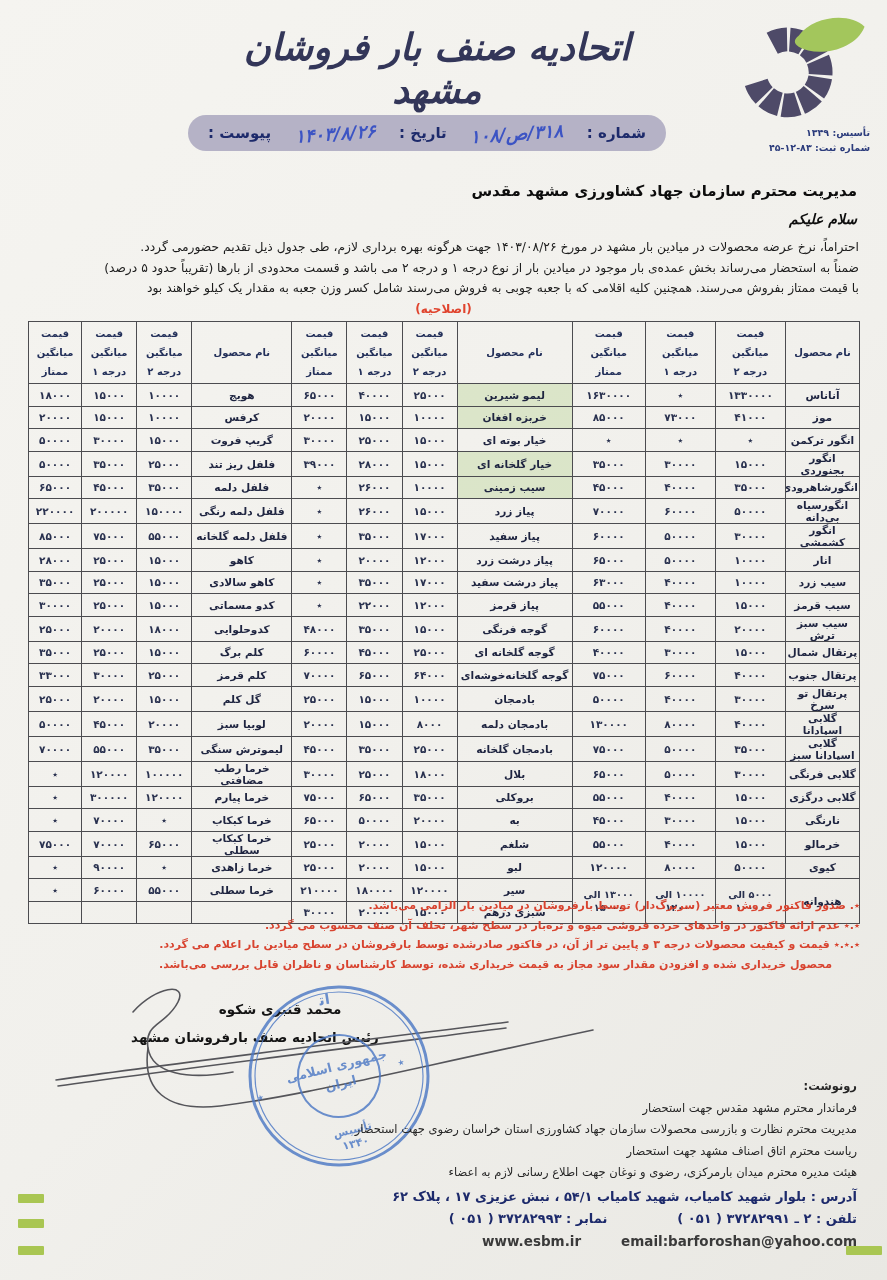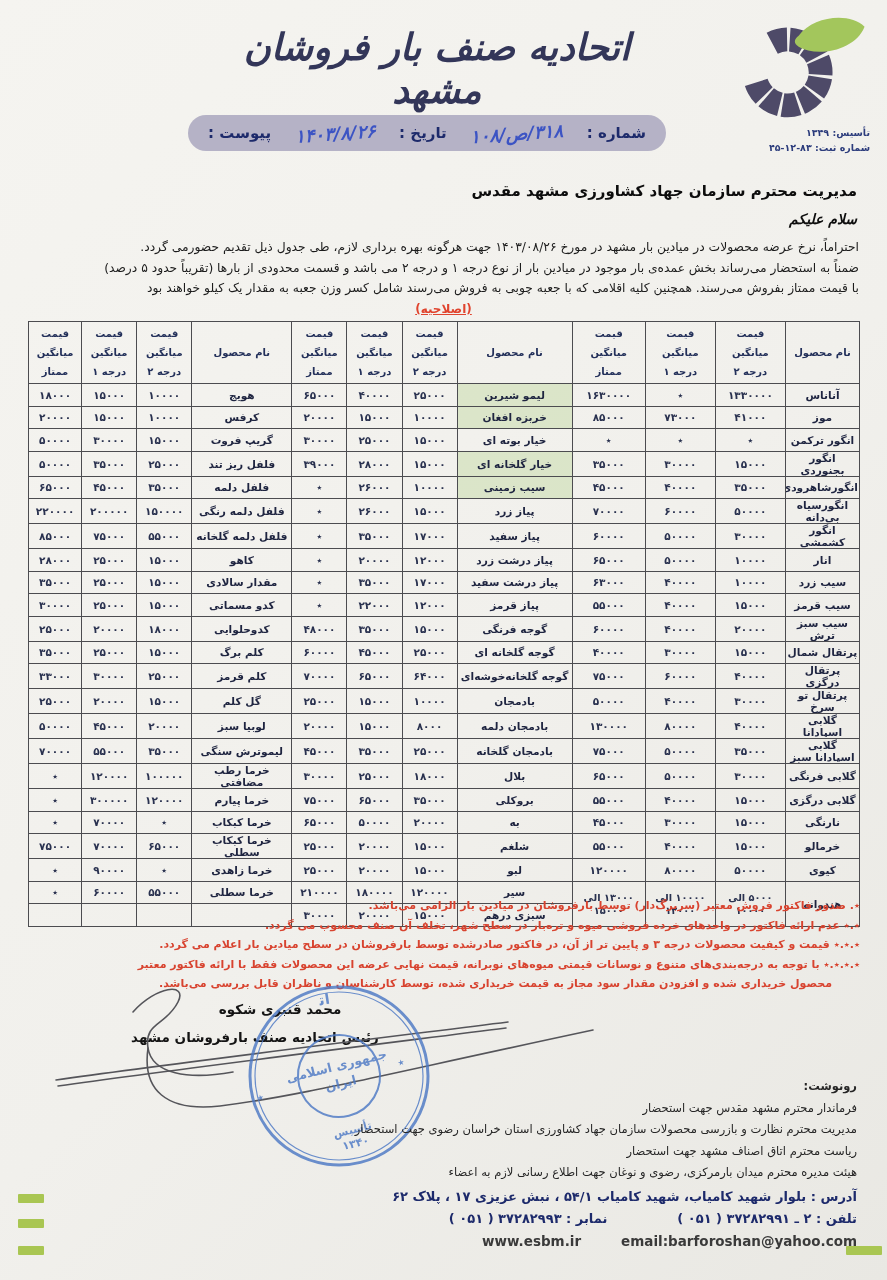--- a/index.html
+++ b/index.html
@@ -16,21 +16,21 @@
   .num-pill{position:absolute;top:115px;left:188px;width:478px;height:36px;background:#b5b2c6;
     border-radius:19px;display:flex;align-items:center;justify-content:space-between;
     padding:0 20px;box-sizing:border-box;color:#1d2a6b;font-weight:bold;font-size:15px;}
   .hand{color:#3c54c4;font-style:italic;font-size:18px;font-weight:600;display:inline-block;transform:rotate(-4deg);}
   
   .recipient{position:absolute;top:182px;right:30px;font-size:15px;font-weight:bold;color:#0d0d0d;}
   .salutation{position:absolute;top:211px;right:30px;font-size:14px;font-weight:bold;font-style:italic;color:#0d0d0d;}
   .body-text{position:absolute;top:237px;right:28px;left:28px;font-size:12.3px;line-height:20.5px;
     text-align:justify;color:#1c1c1c;font-weight:500;}
   .correction{position:absolute;top:302px;left:0;width:100%;text-align:center;color:#e0442e;
-    font-size:12px;font-weight:bold;text-decoration:underline;}
+    font-size:12px;font-weight:bold;}
   
   .price-table{position:absolute;top:321px;right:27px;width:832px;border-collapse:collapse;table-layout:fixed;}
   .price-table th,.price-table td{border:1px solid #4c4c50;}
   .price-table thead th{font-size:10px;line-height:19px;white-space:pre-line;font-weight:bold;
     color:#23305a;height:52px;padding:2px;vertical-align:middle;}
   .price-table td{height:21.5px;text-align:center;font-size:10.5px;font-weight:bold;color:#29314f;padding:0 1px;overflow:hidden;}
   .price-table td.name{font-size:10.6px;color:#1e2440;}
   .price-table td.tint{background:rgba(172,205,125,0.32);}
   .price-table td.range{font-size:9.8px;line-height:13px;}
   
@@ -252,21 +252,21 @@
         </tr>
         <tr>
           <td class="name">سیب زرد</td>
           <td>۱۰۰۰۰</td>
           <td>۴۰۰۰۰</td>
           <td>۶۳۰۰۰</td>
           <td class="name">پیاز درشت سفید</td>
           <td>۱۷۰۰۰</td>
           <td>۳۵۰۰۰</td>
           <td>٭</td>
-          <td class="name">مقدار سالادی</td>
+          <td class="name">کاهو سالادی</td>
           <td>۱۵۰۰۰</td>
           <td>۲۵۰۰۰</td>
           <td>۳۵۰۰۰</td>
         </tr>
         <tr>
           <td class="name">سیب قرمز</td>
           <td>۱۵۰۰۰</td>
           <td>۴۰۰۰۰</td>
           <td>۵۵۰۰۰</td>
           <td class="name">پیاز قرمز</td>
@@ -300,21 +300,21 @@
           <td class="name">گوجه گلخانه ای</td>
           <td>۲۵۰۰۰</td>
           <td>۴۵۰۰۰</td>
           <td>۶۰۰۰۰</td>
           <td class="name">کلم برگ</td>
           <td>۱۵۰۰۰</td>
           <td>۲۵۰۰۰</td>
           <td>۳۵۰۰۰</td>
         </tr>
         <tr>
-          <td class="name">پرتقال درگزی</td>
+          <td class="name">پرتقال جنوب</td>
           <td>۴۰۰۰۰</td>
           <td>۶۰۰۰۰</td>
           <td>۷۵۰۰۰</td>
           <td class="name">گوجه گلخانه‌خوشه‌ای</td>
           <td>۶۴۰۰۰</td>
           <td>۶۵۰۰۰</td>
           <td>۷۰۰۰۰</td>
           <td class="name">کلم قرمز</td>
           <td>۲۵۰۰۰</td>
           <td>۳۰۰۰۰</td>
@@ -456,21 +456,20 @@
           <td></td>
           <td></td>
         </tr>
       </tbody>
   </table>
 
   <div class="footnotes">
     <div class="fn-line">٭. صدور فاکتور فروش معتبر (سربرگ‌دار) توسط بارفروشان در میادین بار الزامی می‌باشد.</div>
     <div class="fn-line">٭.٭ عدم ارائه فاکتور در واحدهای خرده فروشی میوه و تره‌بار در سطح شهر، تخلف آن صنف محسوب می گردد.</div>
     <div class="fn-line">٭.٭.٭ قیمت و کیفیت محصولات درجه ۳ و پایین تر از آن، در فاکتور صادرشده توسط بارفروشان در سطح میادین بار اعلام می گردد.</div>
-    <div class="fn-line">٭.٭.٭.٭ با توجه به درجه‌بندی‌های متنوع و نوسانات قیمتی میوه‌های نوبرانه، قیمت نهایی عرضه این محصولات فقط با ارائه فاکتور معتبر</div>
     <div class="fn-line fn-cont">محصول خریداری شده و افزودن مقدار سود مجاز به قیمت خریداری شده، توسط کارشناسان و ناظران قابل بررسی می‌باشد.</div>
   </div>
 
   <div class="sig-name">محمد قنبری شکوه</div>
   <div class="sig-title">رئیس اتحادیه صنف بارفروشان مشهد</div>
   <svg class="sig-scrawl" width="570" height="165" viewBox="0 0 570 165">
     <g fill="none" stroke="#55555a" stroke-width="1.6" stroke-linecap="round">
       <path d="M95,30 C118,4 150,0 140,20 C128,44 106,40 110,66 C114,92 150,98 195,90"></path>
       <path d="M110,66 C104,108 128,130 182,124 C262,114 330,96 555,48"></path>
       <path d="M18,98 C130,82 310,60 470,40"></path>

